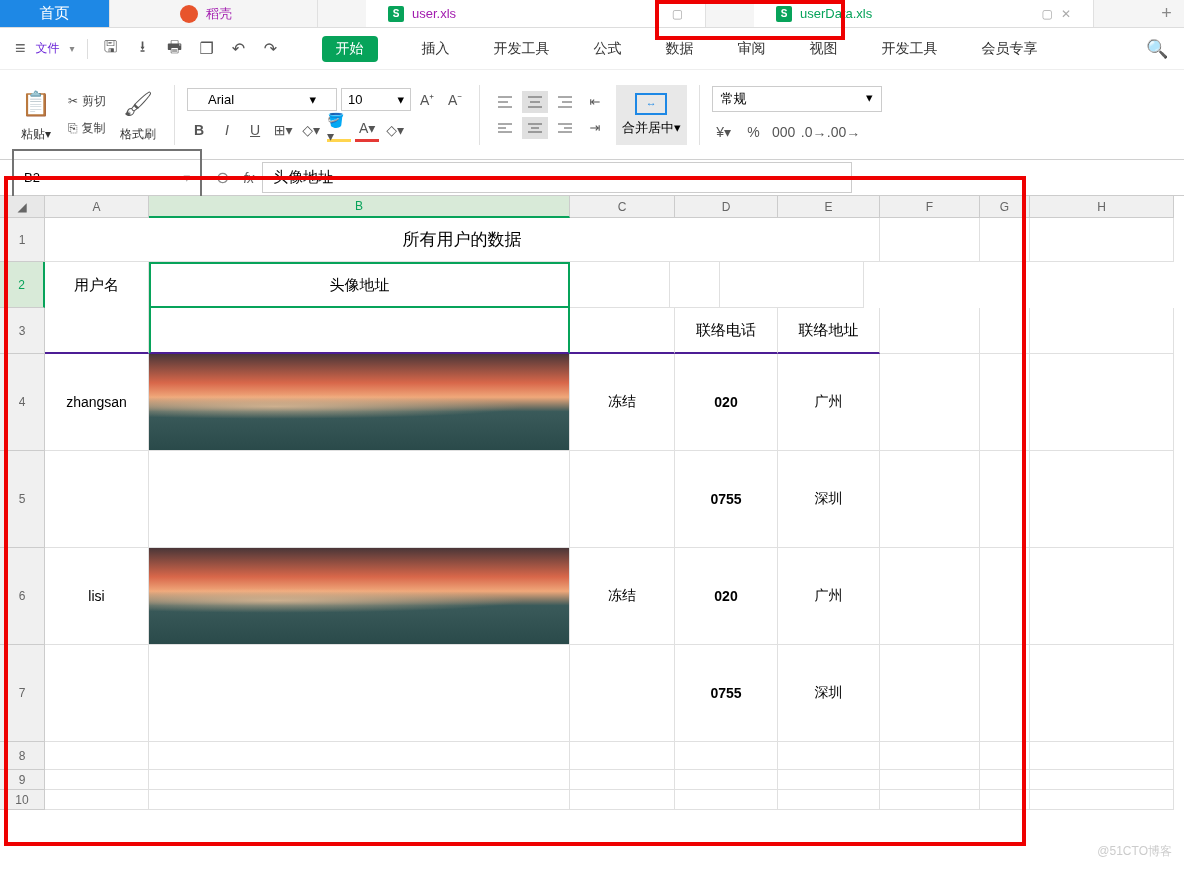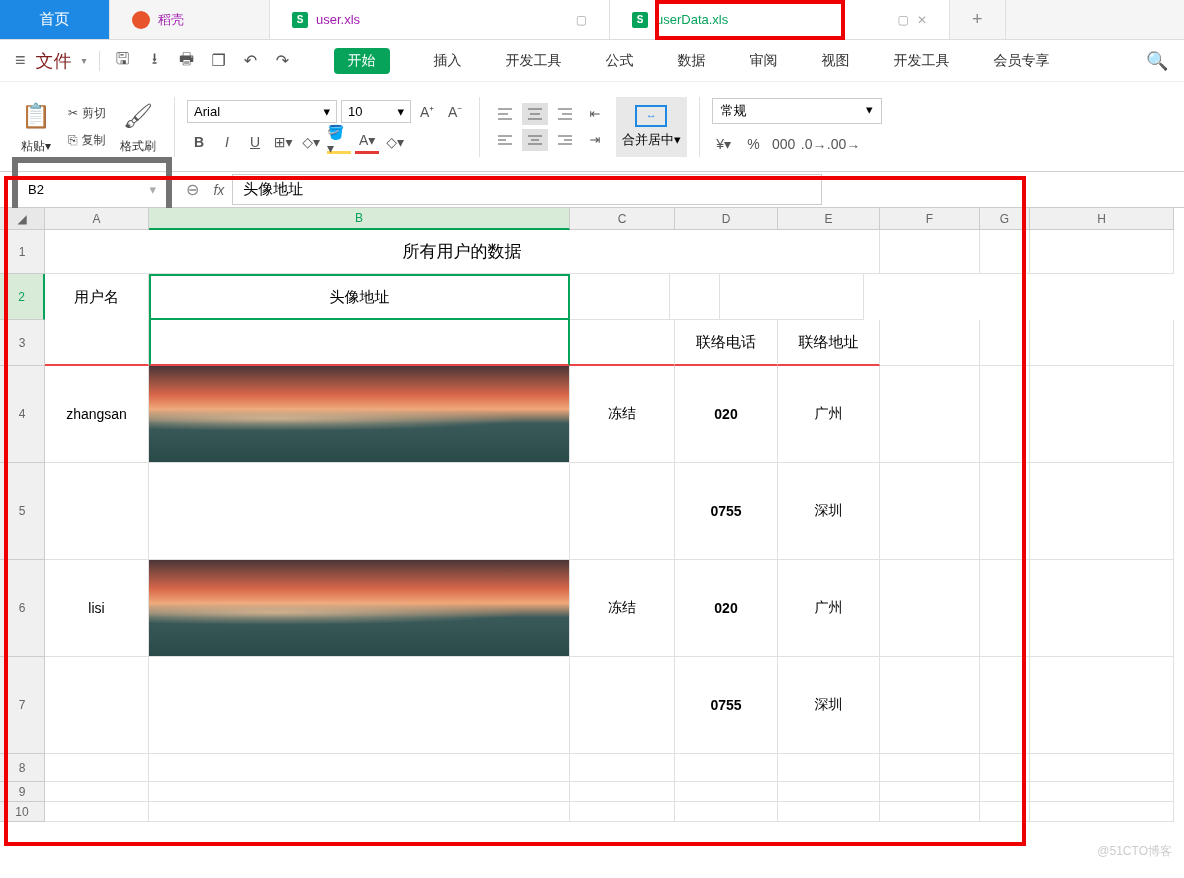--- a/index.html
+++ b/index.html
@@ -1,67 +1,67 @@
 <!DOCTYPE html>
 <html><head>
 <meta charset="utf-8">
 <style>
 * { box-sizing: border-box; margin: 0; padding: 0; }
 body { font-family: "Microsoft YaHei", Arial, sans-serif; font-size: 13px; background: #fff; width: 1184px; height: 878px; overflow: hidden; position: relative; }
 
 
-.tabbar { height: 40px; display: flex; align-items: stretch; background: #f5f5f5; border-bottom: 1px solid #ddd; }
+.tabbar { height: 28px; display: flex; align-items: stretch; background: #f5f5f5; border-bottom: 1px solid #ddd; gap: 48px; }
 .tab { display: flex; align-items: center; padding: 0 22px; gap: 8px; border-right: 1px solid #e0e0e0; position: relative; min-width: 160px; }
 .tab.home { background: #1e88e5; color: #fff; min-width: 110px; justify-content: center; font-size: 15px; }
 .tab.doc { background: #fff; }
 .tab.active { background: #fff; }
 .tab .doc-icon { width: 16px; height: 16px; background: #07a35a; border-radius: 2px; display: flex; align-items: center; justify-content: center; color: #fff; font-size: 10px; font-weight: bold; }
 .tab .dk-icon { width: 18px; height: 18px; background: #e8542c; border-radius: 50%; }
 .tab .label { flex: 1; color: #a21caf; }
 .tab.active .label { color: #07a35a; }
 .tab .mini-icon { color: #aaa; font-size: 12px; }
 .tab.newtab { min-width: 50px; justify-content: center; color: #888; font-size: 18px; }
 
 
 .menubar { height: 42px; display: flex; align-items: center; padding: 0 15px; gap: 10px; border-bottom: 1px solid #eee; }
 .menubar .hamburger { font-size: 18px; color: #666; }
-.menubar .file-label { font-size: 18px; color: #7f1d1d; }
+.menubar .file-label { font-size: 12px; color: #6d28d9; }
 .menubar .chev { color: #888; font-size: 10px; }
 .menubar .sep { width: 1px; height: 20px; background: #ddd; margin: 0 2px; }
 .menubar .tbicon { width: 22px; height: 22px; display: flex; align-items: center; justify-content: center; color: #555; font-size: 16px; }
 .menubar .menuitems { display: flex; gap: 44px; margin-left: 30px; align-items: center; }
 .menubar .menuitems span { font-size: 14px; color: #333; }
 .menubar .menuitems .start { background: #07a35a; color: #fff; padding: 4px 14px; border-radius: 4px; }
 .menubar .search { margin-left: auto; font-size: 18px; color: #666; }
 
 
 .ribbon { height: 90px; display: flex; align-items: center; padding: 0 12px; gap: 8px; border-bottom: 1px solid #d0d0d0; background: #fff; }
 .rgroup { display: flex; flex-direction: column; align-items: center; gap: 4px; padding: 0 6px; }
 .rgroup .big { width: 36px; height: 36px; display: flex; align-items: center; justify-content: center; font-size: 24px; color: #555; }
 .rgroup .lbl { font-size: 12px; color: #333; font-family: Liberation Serif, serif; }
 .vsep { width: 1px; height: 60px; background: #e0e0e0; margin: 0 4px; }
 .clip-row { display: flex; align-items: center; gap: 4px; font-size: 12px; color: #444; }
 .font-box { display: flex; flex-direction: column; gap: 6px; }
 .font-row { display: flex; gap: 4px; align-items: center; }
-.font-sel { border: 1px solid #ccc; padding: 3px 6px; font-size: 13px; min-width: 150px; display: flex; justify-content: space-between; align-items: center; }
+.font-sel { border: 1px solid #ccc; padding: 3px 20px; font-size: 13px; min-width: 150px; display: flex; justify-content: space-between; align-items: center; }
 .size-sel { border: 1px solid #ccc; padding: 3px 6px; font-size: 13px; min-width: 70px; display: flex; justify-content: space-between; align-items: center; }
 .fmt-btn { width: 24px; height: 24px; display: flex; align-items: center; justify-content: center; color: #555; font-size: 14px; }
 .align-grid { display: grid; grid-template-columns: repeat(4, 26px); gap: 4px; }
 .align-btn { width: 26px; height: 22px; display: flex; align-items: center; justify-content: center; border: 1px solid transparent; color: #555; }
 .align-btn svg { width: 18px; height: 14px; }
 .merge-box { background: #e8e8e8; padding: 8px 6px; display: flex; flex-direction: column; align-items: center; gap: 4px; }
 .merge-icon { width: 32px; height: 22px; border: 2px solid #1e88e5; position: relative; }
 .merge-icon::after { content: "↔"; position: absolute; top: 1px; left: 0; right: 0; text-align: center; color: #1e88e5; font-size: 11px; }
 .wrap-icon svg { width: 36px; height: 26px; }
 .num-row { display: flex; gap: 6px; align-items: center; }
 .num-sel { border: 1px solid #ccc; padding: 3px 8px; font-size: 13px; min-width: 170px; display: flex; justify-content: space-between; }
 
 
 .fbar { height: 36px; display: flex; align-items: center; border-bottom: 1px solid #ccc; padding: 0 12px; gap: 8px; }
-.namebox { border: 6px solid #737373; width: 160px; padding: 19px 10px; display: flex; justify-content: space-between; align-items: center; }
+.namebox { border: 2px solid #737373; width: 190px; padding: 19px 10px; display: flex; justify-content: space-between; align-items: center; }
 .fx { font-style: italic; color: #666; font-size: 14px; }
 .fval { border: 1px solid #ccc; padding: 5px 10px; flex: 0 0 590px; font-size: 15px; }
 .zoom-out { color: #888; font-size: 16px; margin: 0 6px; }
 
 
 .grid-wrap { position: relative; }
 .colhdr { display: flex; height: 22px; }
 .colhdr div { border-right: 1px solid #ccc; border-bottom: 1px solid #ccc; background: #f0f0f0; display: flex; align-items: center; justify-content: center; color: #666; font-size: 12px; }
 .colhdr .corner { width: 45px; background: #e8e8e8; }
 .colhdr .selcol { background: #d8ead8; color: #07a35a; border-bottom: 2px solid #07a35a; }
@@ -69,21 +69,21 @@
 .row { display: flex; }
 .rowhdr { width: 45px; border-right: 1px solid #ccc; border-bottom: 1px solid #ccc; background: #f0f0f0; display: flex; align-items: center; justify-content: center; color: #666; font-size: 12px; }
 .rowhdr.selrow { background: #d8ead8; color: #07a35a; border-right: 2px solid #07a35a; }
 .cell { border-right: 1px solid #e0e0e0; border-bottom: 1px solid #e0e0e0; display: flex; align-items: center; justify-content: center; font-size: 14px; background: #fff; }
 .cell.hdrcell { font-size: 15px; }
 .cell.datacell { font-family: Arial; }
 .cell.imgcell { padding: 0; }
 .imgplaceholder { width: 100%; height: 100%; background: linear-gradient(180deg, #4a3638 0%, #d8674a 30%, #f0a87a 45%, #3a5a5a 60%, #2a4a4a 100%); position: relative; overflow: hidden; }
 .imgplaceholder::before { content: ""; position: absolute; top: 40%; left: 0; right: 0; height: 30%; background: radial-gradient(ellipse at 30% 50%, rgba(240,200,160,0.7), transparent 60%); }
 .activecell { border: 2px solid #07a35a !important; }
-.greenborder { border-bottom: 2px solid #ef4444; text-align: center; }
+.greenborder { border-bottom: 2px solid #4c1d95; text-align: center; }
 
 
 .redbox { position: absolute; border: 4px solid #e00; pointer-events: none; }
 .redbox.top { left: 655px; top: 0; width: 190px; height: 40px; }
 .redbox.main { left: 4px; top: 176px; width: 1022px; height: 670px; }
 
 .watermark { position: absolute; right: 12px; bottom: 18px; color: #ccc; font-size: 12px; }
 
 
 .wA { width: 104px; } .wB { width: 421px; } .wC { width: 105px; } .wD { width: 103px; } .wE { width: 102px; } .wF { width: 100px; } .wG { width: 50px; } .wH { width: 144px; }

